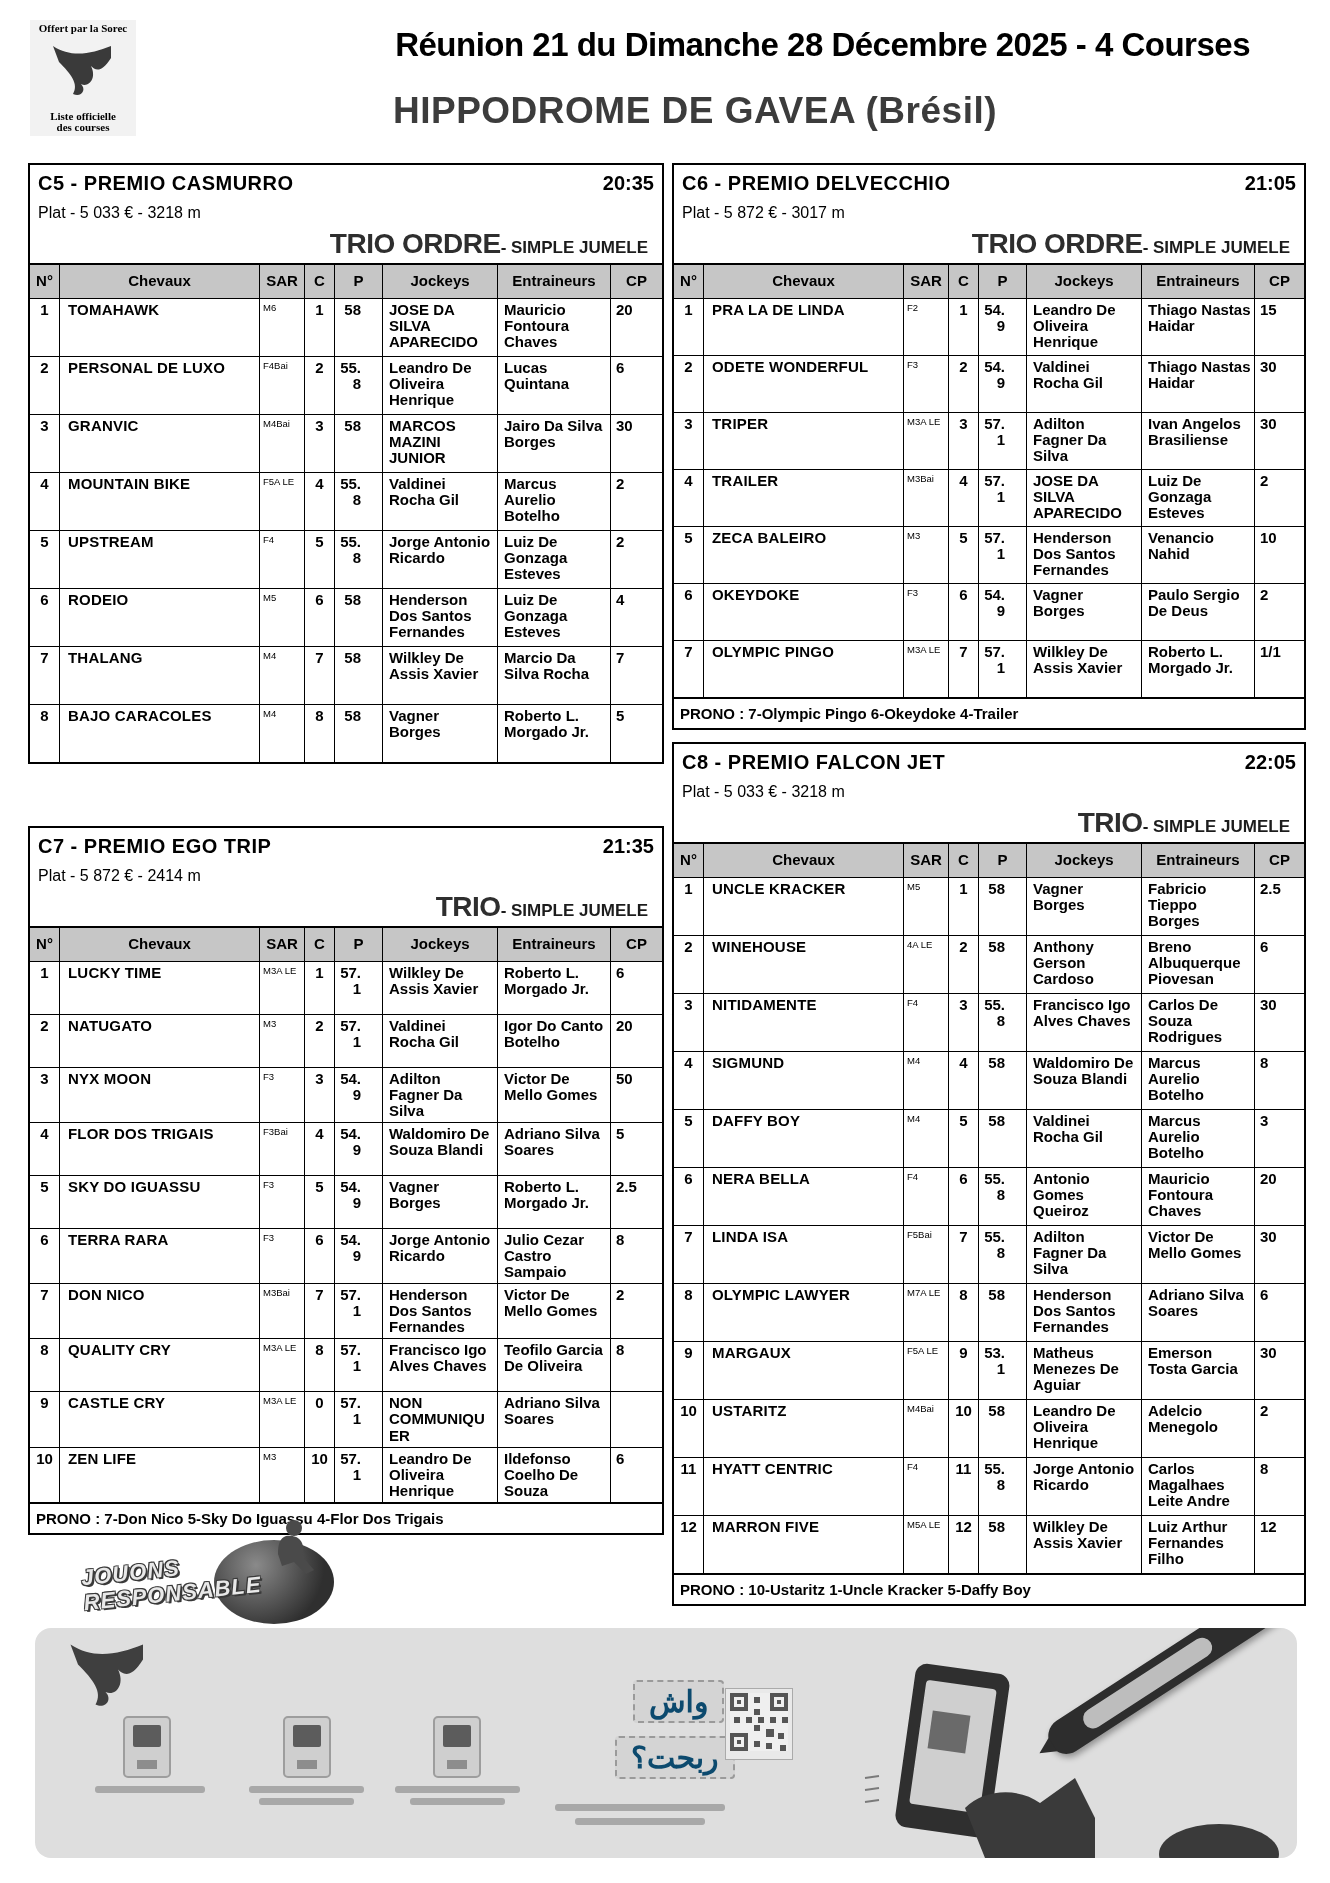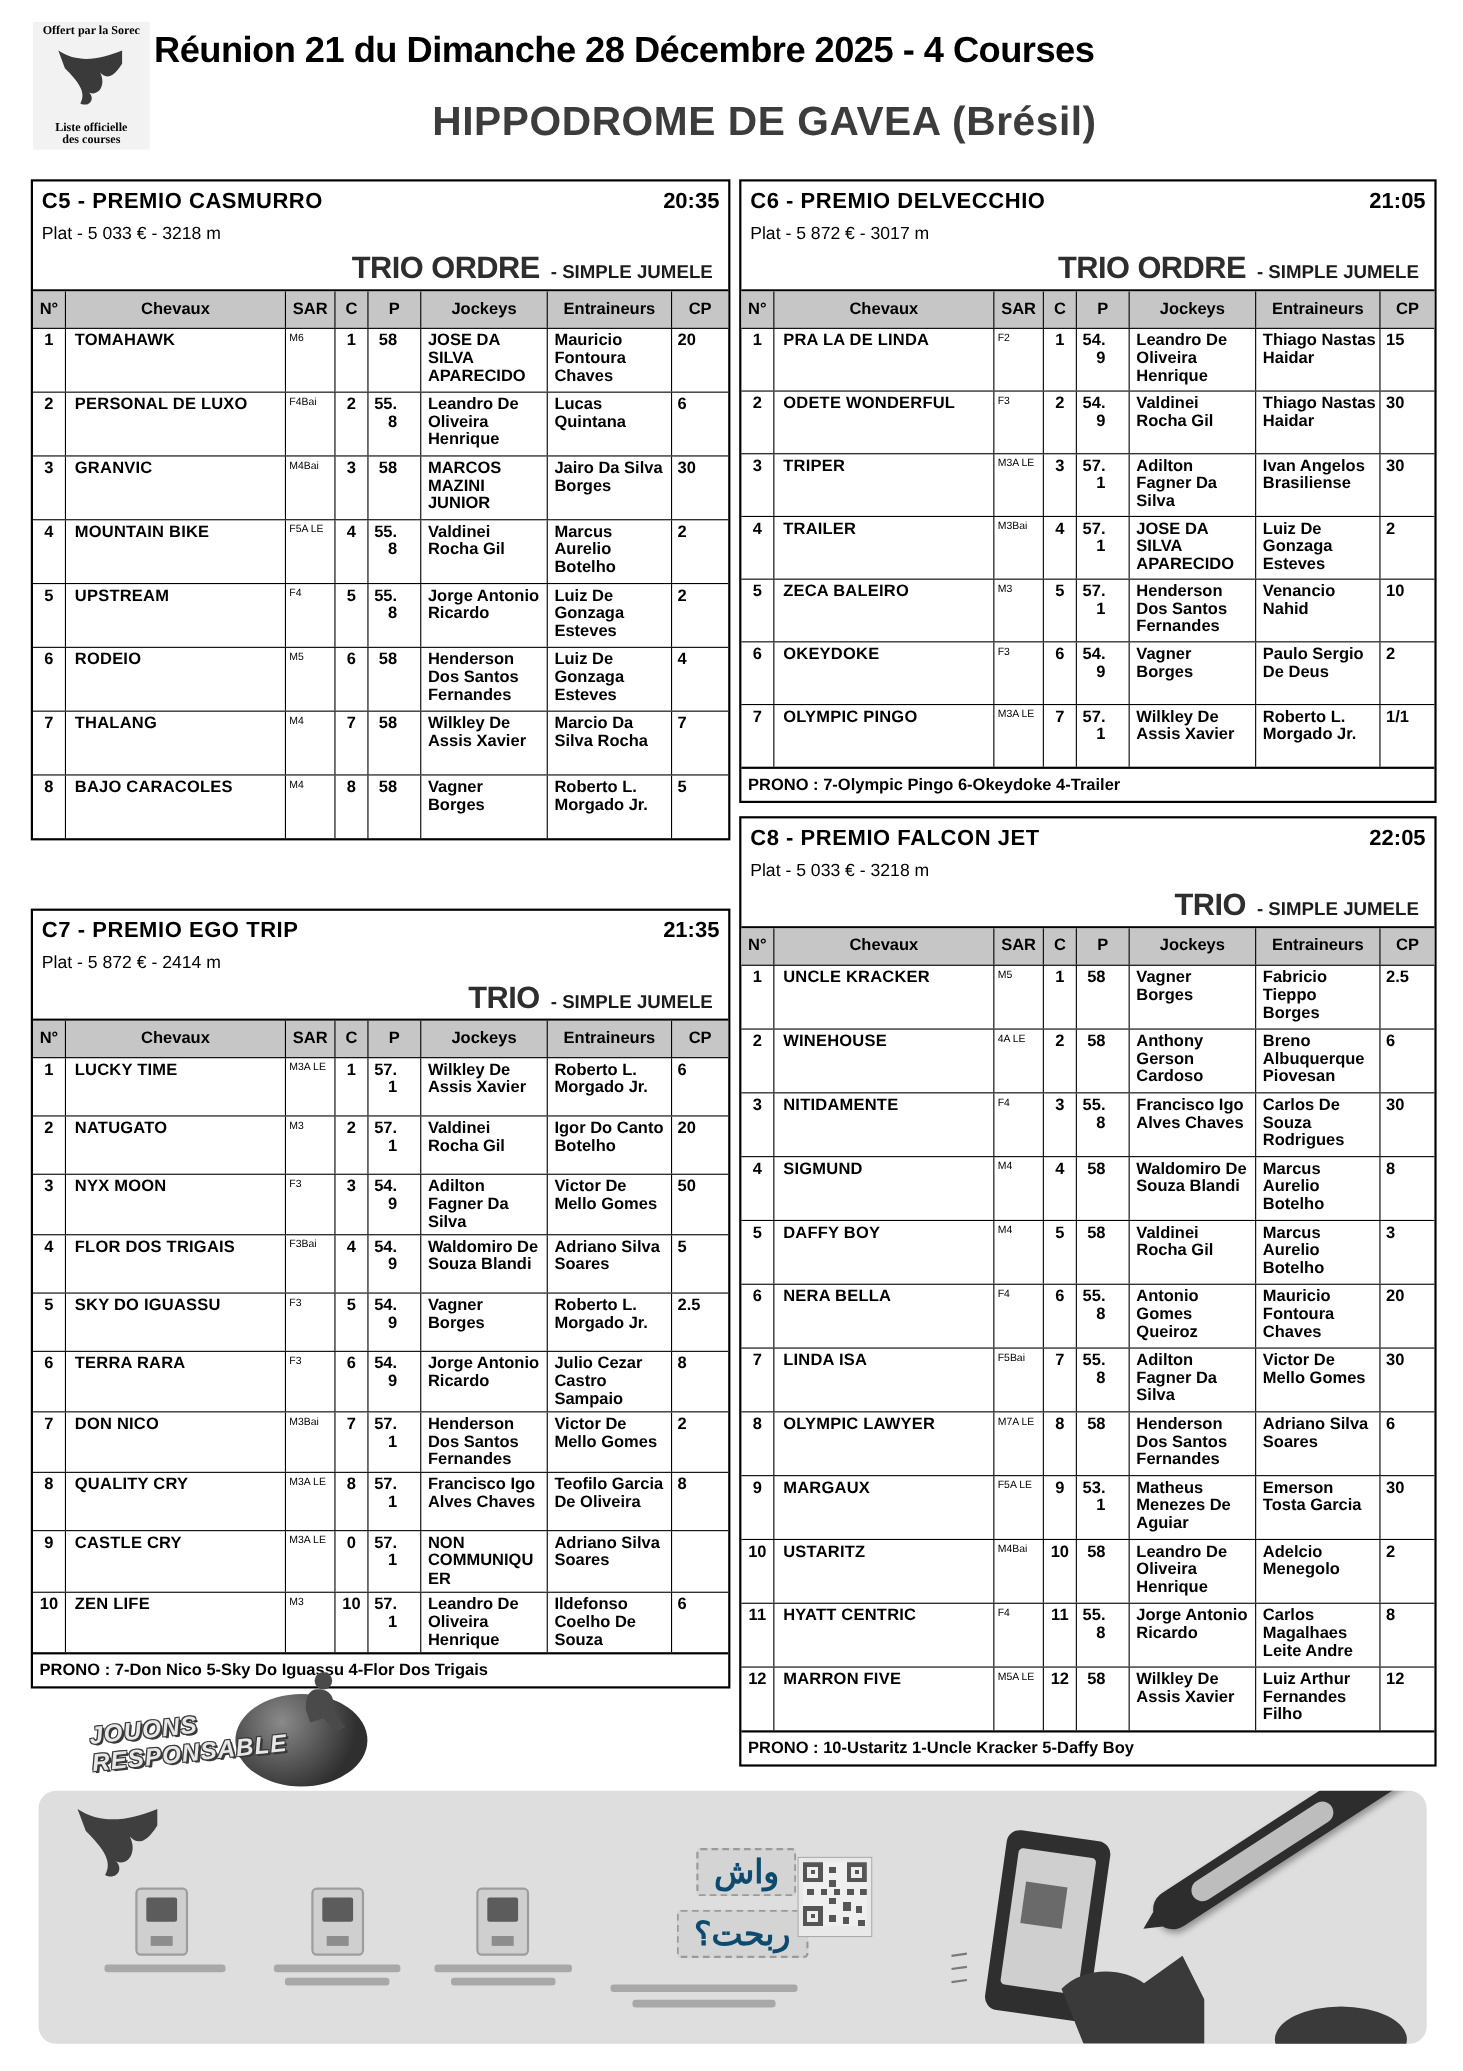--- a/index.html
+++ b/index.html
@@ -6,33 +6,33 @@
   .page{position:relative;width:1330px;height:1883px;background:#fff;margin:0 auto;
         font-family:"Liberation Sans",sans-serif;color:#000;overflow:hidden;}
 
   
   .logo-box{position:absolute;left:30px;top:20px;width:106px;height:116px;background:#f2f2f2;
             display:flex;flex-direction:column;align-items:center;justify-content:space-between;
             font-family:"Liberation Serif",serif;text-align:center;}
   .logo-top{font-size:11px;font-weight:bold;padding-top:2px;}
   .logo-bottom{font-size:11px;font-weight:bold;line-height:1.05;padding-bottom:2px;}
   .swoosh{flex:1;display:flex;align-items:center;justify-content:center;}
-  .main-title{position:absolute;left:140px;right:80px;top:26px;text-align:left;
+  .main-title{position:absolute;left:140px;right:80px;top:26px;text-align:right;
               font-size:33px;font-weight:bold;letter-spacing:-0.5px;}
   .main-sub{position:absolute;left:140px;right:80px;top:90px;text-align:center;
             font-size:37px;font-weight:bold;color:#3c3c3c;letter-spacing:0.5px;}
 
   
   .card{position:absolute;border:2px solid #000;background:#fff;}
   .card-head{padding:7px 8px 0 8px;}
   .t-row1{display:flex;justify-content:space-between;align-items:baseline;}
   .race-code{font-size:20px;font-weight:bold;letter-spacing:0.5px;}
   .race-time{font-size:20px;font-weight:bold;}
   .race-cond{font-size:16px;margin-top:9px;}
-  .bet-line{display:flex;justify-content:flex-end;align-items:baseline;gap:10px;
+  .bet-line{display:flex;justify-content:flex-end;align-items:baseline;gap:0;
             margin:6px 6px 3px 0;}
   .bet-main{font-size:28px;font-weight:bold;color:#2e2e2e;letter-spacing:-0.5px;}
   .bet-sub{font-size:17px;font-weight:bold;color:#1c1c1c;}
 
   .ttable{border-top:2px solid #000;}
   .trow{display:grid;grid-template-columns:30px 200px 45px 30px 48px 115px 113px 1fr;
         border-bottom:1px solid #000;}
   .trow:last-child{border-bottom:none;}
   .tcell{border-right:1px solid #000;padding:3px 3px;font-size:15px;line-height:1.07;
          overflow:hidden;word-wrap:break-word;}

